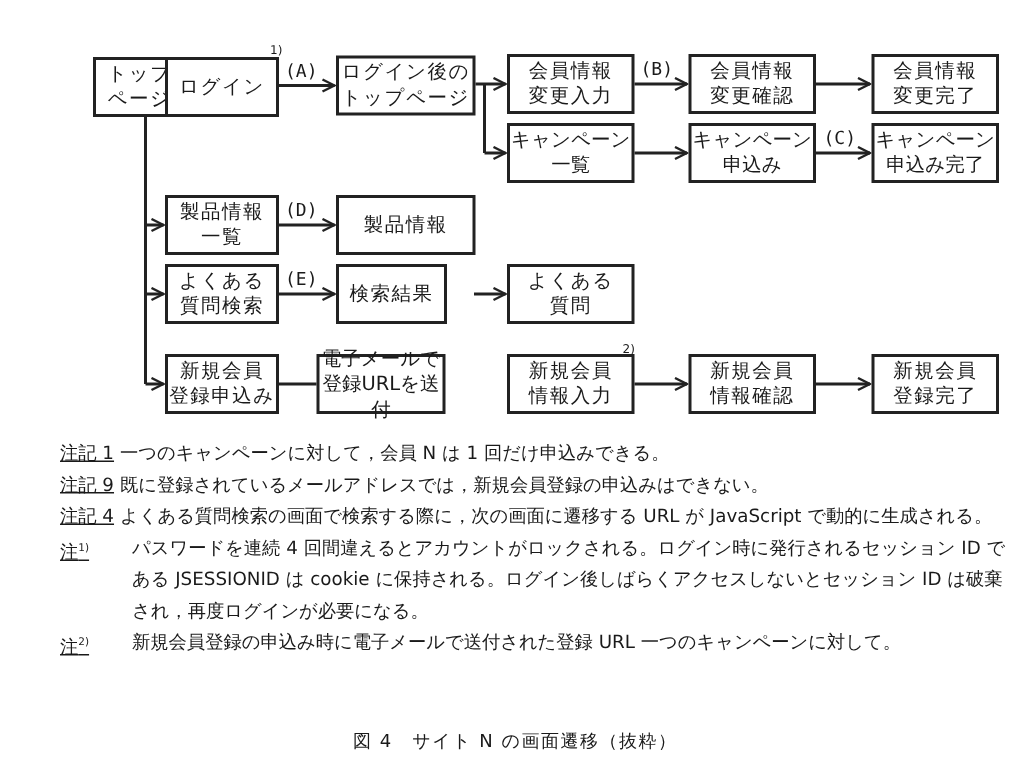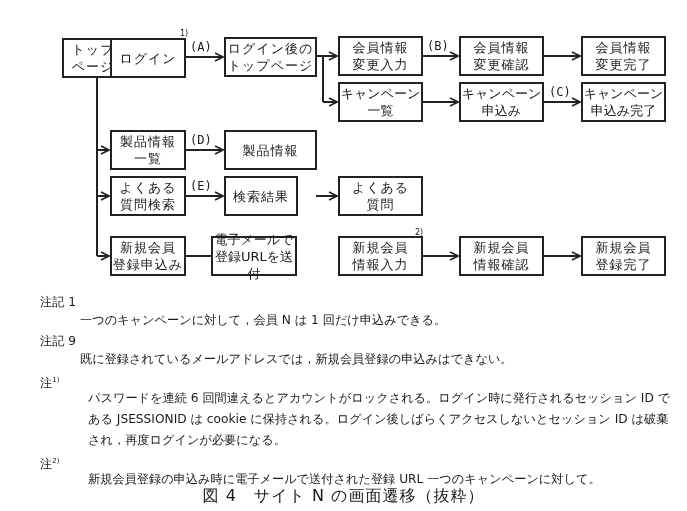--- a/index.html
+++ b/index.html
@@ -7,25 +7,25 @@
          font-family: "DejaVu Sans", sans-serif; color: #1a1a1a; }
   #diagram { position: absolute; left: 0; top: 0; width: 687px; height: 290px; }
   .box { position: absolute; border: 2px solid #222; box-sizing: border-box; background: #fff;
          display: flex; align-items: center; justify-content: center; text-align: center;
          font-size: 13px; line-height: 17px; white-space: pre-line; letter-spacing: 1px; }
   .lbl { position: absolute; font-family: "DejaVu Sans Mono", monospace; font-size: 12px; }
   .sup { position: absolute; font-size: 8px; }
   svg.lines { position: absolute; left: 0; top: 0; }
   #notes { position: absolute; left: 40px; top: 292px; width: 640px; font-size: 12.2px; line-height: 21px; }
   .note { display: flex; }
-  .note .head { width: 40px; flex: none; white-space: nowrap; }
+  .note .head { width: 40px; flex: none; white-space: nowrap; text-decoration: underline; }
   .note .head sup { font-size: 7px; }
-  .note .body { flex: 1; margin-top: 18px; }
+  .note .body { flex: 1; }
   .note.nhead .head { width: 48px; }
-  #caption { position: absolute; left: 0; width: 687px; top: 486px; text-align: center; font-size: 16px; letter-spacing: 1px; }
+  #caption { position: absolute; left: 0; width: 687px; top: 486px; text-align: center; font-size: 12px; letter-spacing: 1px; }
 </style>
 </head>
 <body>
 
 <div id="diagram">
   <svg class="lines" width="687" height="290">
     <defs>
       <marker id="arr" markerWidth="10" markerHeight="10" refX="9" refY="5" orient="auto" markerUnits="userSpaceOnUse">
         <path d="M1,1 L9,5 L1,9" fill="none" stroke="#222" stroke-width="1.6"></path>
       </marker>
@@ -108,23 +108,27 @@
 
 <div id="notes">
   <div class="note">
     <span class="head">注記 1</span>
     <span class="body">一つのキャンペーンに対して，会員 N は 1 回だけ申込みできる。</span>
   </div>
   <div class="note">
     <span class="head">注記 9</span>
     <span class="body">既に登録されているメールアドレスでは，新規会員登録の申込みはできない。</span>
   </div>
+  <div class="note">
+    <span class="head">注記 4</span>
+    <span class="body">よくある質問検索の画面で検索する際に，次の画面に遷移する URL が JavaScript で動的に生成される。</span>
+  </div>
   <div class="note nhead">
     <span class="head"><span>注</span><sup>1)</sup></span>
-    <span class="body">パスワードを連続 6 回間違えるとアカウントがロックされる。ログイン時に発行されるセッション ID である JSESSIONID は cookie に保持される。ログイン後しばらくアクセスしないとセッション ID は破棄され，再度ログインが必要になる。</span>
+    <span class="body">パスワードを連続 4 回間違えるとアカウントがロックされる。ログイン時に発行されるセッション ID である JSESSIONID は cookie に保持される。ログイン後しばらくアクセスしないとセッション ID は破棄され，再度ログインが必要になる。</span>
   </div>
   <div class="note nhead">
     <span class="head"><span>注</span><sup>2)</sup></span>
     <span class="body">新規会員登録の申込み時に電子メールで送付された登録 URL 一つのキャンペーンに対して。</span>
   </div>
 </div>
 
 <div id="caption">図 4　サイト N の画面遷移（抜粋）</div>
 
 </body></html>

